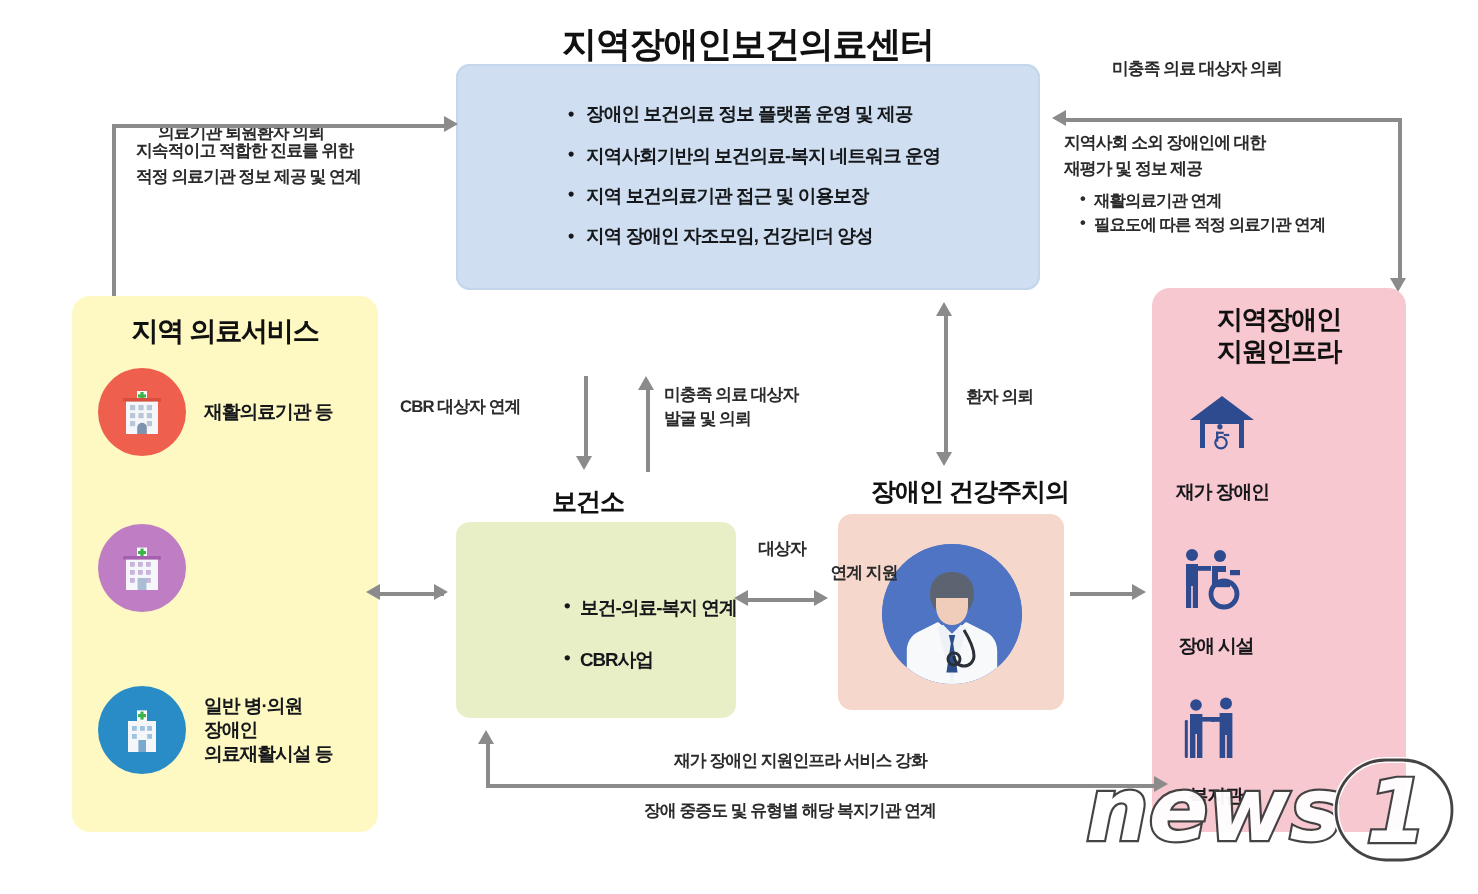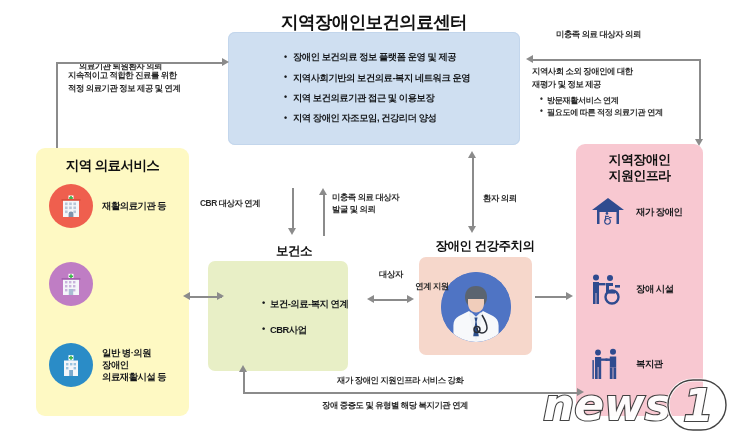--- a/index.html
+++ b/index.html
@@ -62,31 +62,31 @@
   
   #right-panel{
     left:576px;top:144px;width:127px;height:272px;
     background:#f8c8d1;border-radius:9px;
   }
   #right-panel-title{
     position:absolute;left:0;top:8px;width:100%;
     text-align:center;font-size:13px;font-weight:bold;color:#111;
     line-height:1.25;letter-spacing:-0.6px;
   }
-  .rrow{position:absolute;left:12px;display:flex;align-items:center;gap:8px;}
+  .rrow{position:absolute;left:12px;display:flex;align-items:center;gap:8px;flex-direction:column;}
   .ricon{width:40px;height:40px;flex:0 0 40px;display:flex;align-items:center;justify-content:center;}
   .lbl-right{font-size:9.4px;font-weight:bold;letter-spacing:-0.5px;color:#16181b;white-space:nowrap;}
 
   
   #hc-title{
     left:224px;top:243px;width:140px;text-align:center;
     font-size:12.5px;font-weight:bold;color:#111;letter-spacing:-0.5px;
   }
   #hc-box{
-    left:208px;top:261px;width:140px;height:110px;
+    left:228px;top:261px;width:140px;height:98px;
     background:#e8 efc9;background:#e8efc6;border-radius:7px;
   }
   #hc-list{position:absolute;left:14px;top:21px;}
   #hc-list li{
     list-style:none;position:relative;padding-left:8px;margin-bottom:13px;
     font-size:9.4px;font-weight:bold;letter-spacing:-0.5px;white-space:nowrap;color:#16181b;
   }
   #hc-list li::before{content:"•";position:absolute;left:0;top:-1px;}
 
   
@@ -154,21 +154,21 @@
   <div class="abs cap" style="left:68px;top:83px;">적정 의료기관 정보 제공 및 연계</div>
 
   <div class="abs cap" style="left:556px;top:29px;">미충족 의료 대상자 의뢰</div>
   <div class="abs ln lnh" style="left:533px;top:59px;width:168px;"></div>
   <div class="abs ah ah-l" style="left:526px;top:55px;"></div>
   <div class="abs ln lnv" style="left:699px;top:59px;height:82px;"></div>
   <div class="abs ah ah-d" style="left:695px;top:139px;"></div>
   <div class="abs cap" style="left:532px;top:66px;">지역사회 소외 장애인에 대한</div>
   <div class="abs cap" style="left:532px;top:79px;">재평가 및 정보 제공</div>
   <div class="caplist" style="left:540px;top:95px;">
-    <div>방문재활서비스 연계</div>
+    <div>재활의료기관 연계</div>
     <div>필요도에 따른 적정 의료기관 연계</div>
   </div>
 
   <div class="abs" id="left-panel">
     <div id="left-panel-title">지역 의료서비스</div>
 
     <div class="lrow" style="top:36px;">
       <div class="lcirc" style="background:#ef5f4e;">
         <svg width="28" height="28" viewBox="0 0 28 28" aria-hidden="true">
           <rect x="6" y="8" width="16" height="17" fill="#f4f6fa"></rect>

